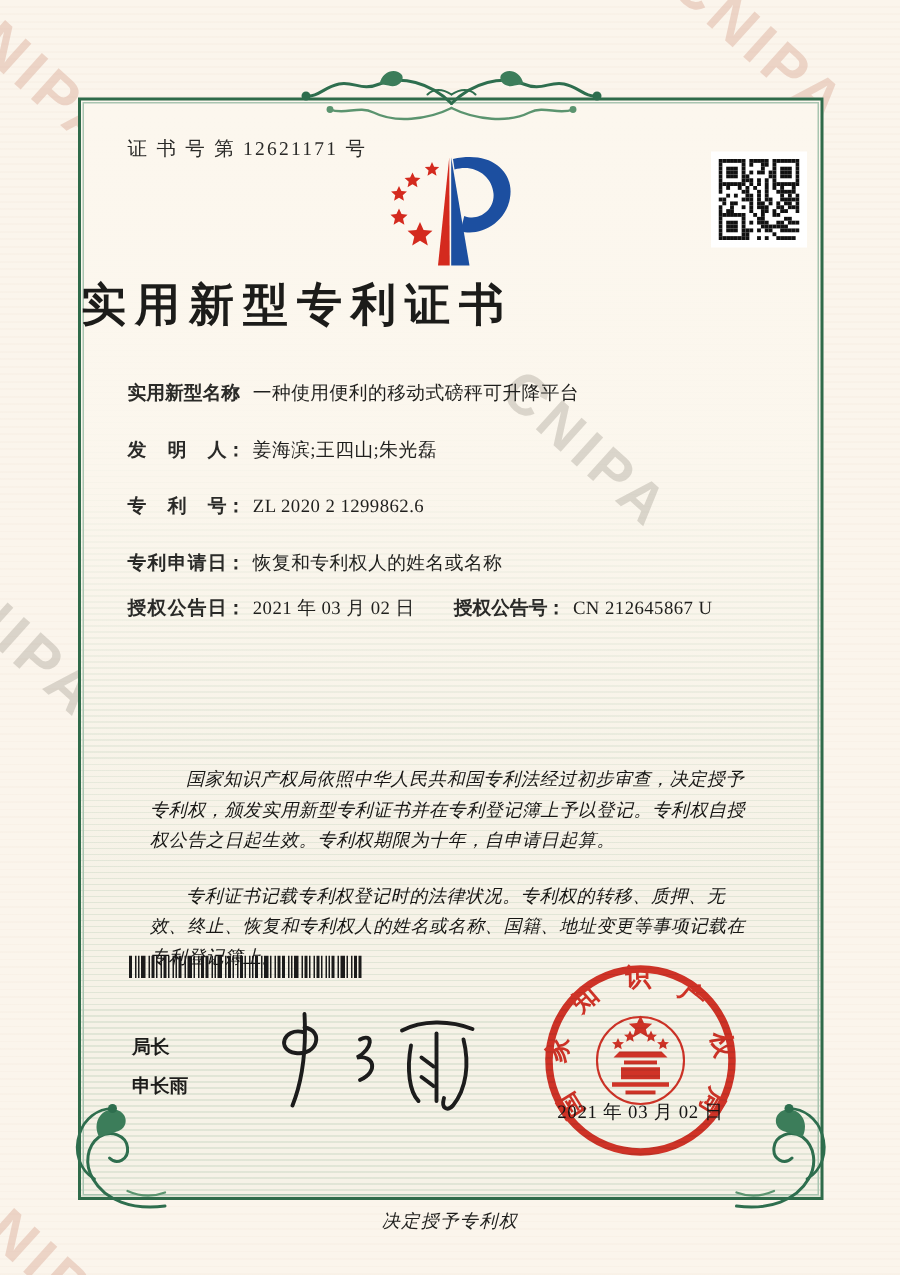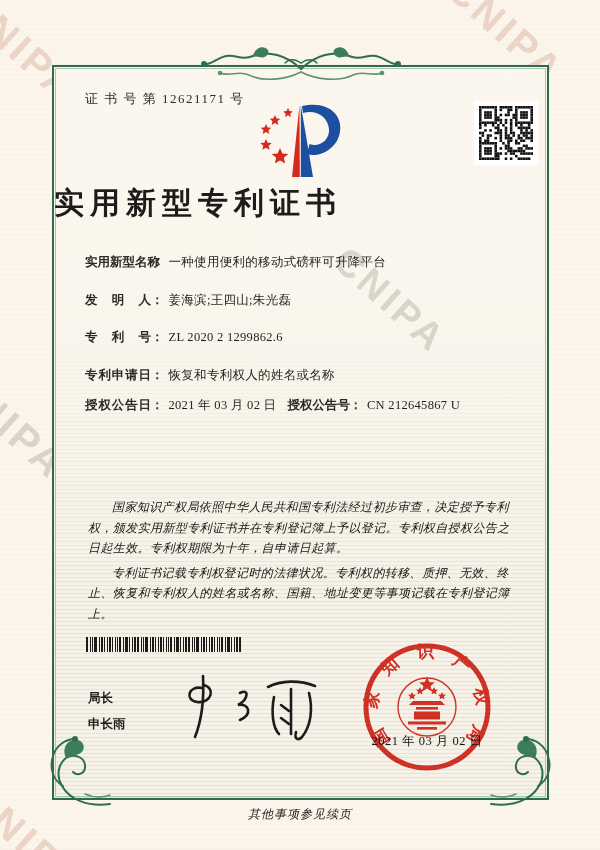--- a/index.html
+++ b/index.html
@@ -38,25 +38,25 @@
   .title{position:absolute;left:0;right:0;top:116px;text-align:left;
          font-size:30px;font-weight:bold;letter-spacing:6px;color:#1c1c1a;}
 
   .fields{position:absolute;left:31px;right:18px;top:184px;font-size:12.5px;color:#1f1f1d;}
   .frow{margin-bottom:15.5px;line-height:22px;white-space:nowrap;}
   .frow.last{margin-top:-7px;}
   .flabel{display:inline-block;width:66px;text-align:justify;text-align-last:justify;font-weight:bold;color:#2a2a28;}
   .flabel.l2{width:62px;}
   .fcolon{font-weight:bold;margin-right:5px;color:#2a2a28;}
   .fvalue{letter-spacing:.3px;}
-  .pair2{margin-left:11px;}
+  .pair2{margin-left:26px;}
 
   .paras{position:absolute;left:30px;right:24px;top:426px;
          font-size:12px;line-height:20.5px;font-style:italic;color:#161614;letter-spacing:.4px;}
-  .paras p{margin:4px;text-indent:2em;}
+  .paras p{margin:16px;text-indent:2em;}
 
   .barcode{position:absolute;left:32px;top:570px;}
   .sig-block{position:absolute;left:34px;top:618px;
        font-family:"Liberation Sans","DejaVu Sans",sans-serif;font-weight:bold;
        font-size:12.5px;color:#1d1d1b;line-height:26px;}
   .sig-hand{position:absolute;left:110px;top:604px;}
 
   .seal{position:absolute;left:307px;top:574px;width:132px;height:132px;mix-blend-mode:multiply;}
   .seal-date{position:absolute;left:298px;top:666px;width:150px;text-align:center;
        font-size:12.5px;color:#141414;letter-spacing:.5px;z-index:3;}
@@ -496,13 +496,13 @@
         <rect x="53" y="70.5" width="26" height="8"></rect>
         <rect x="47" y="80.5" width="38" height="3"></rect>
         <rect x="56" y="86" width="20" height="2.6"></rect>
       </g>
     </g>
   </svg>
   <div class="seal-date">2021 年 03 月 02 日</div>
 
 </div>
 
-<div class="cont-note">其他事项参见续页</div>
+<div class="cont-note">决定授予专利权</div>
 
 </body></html>

